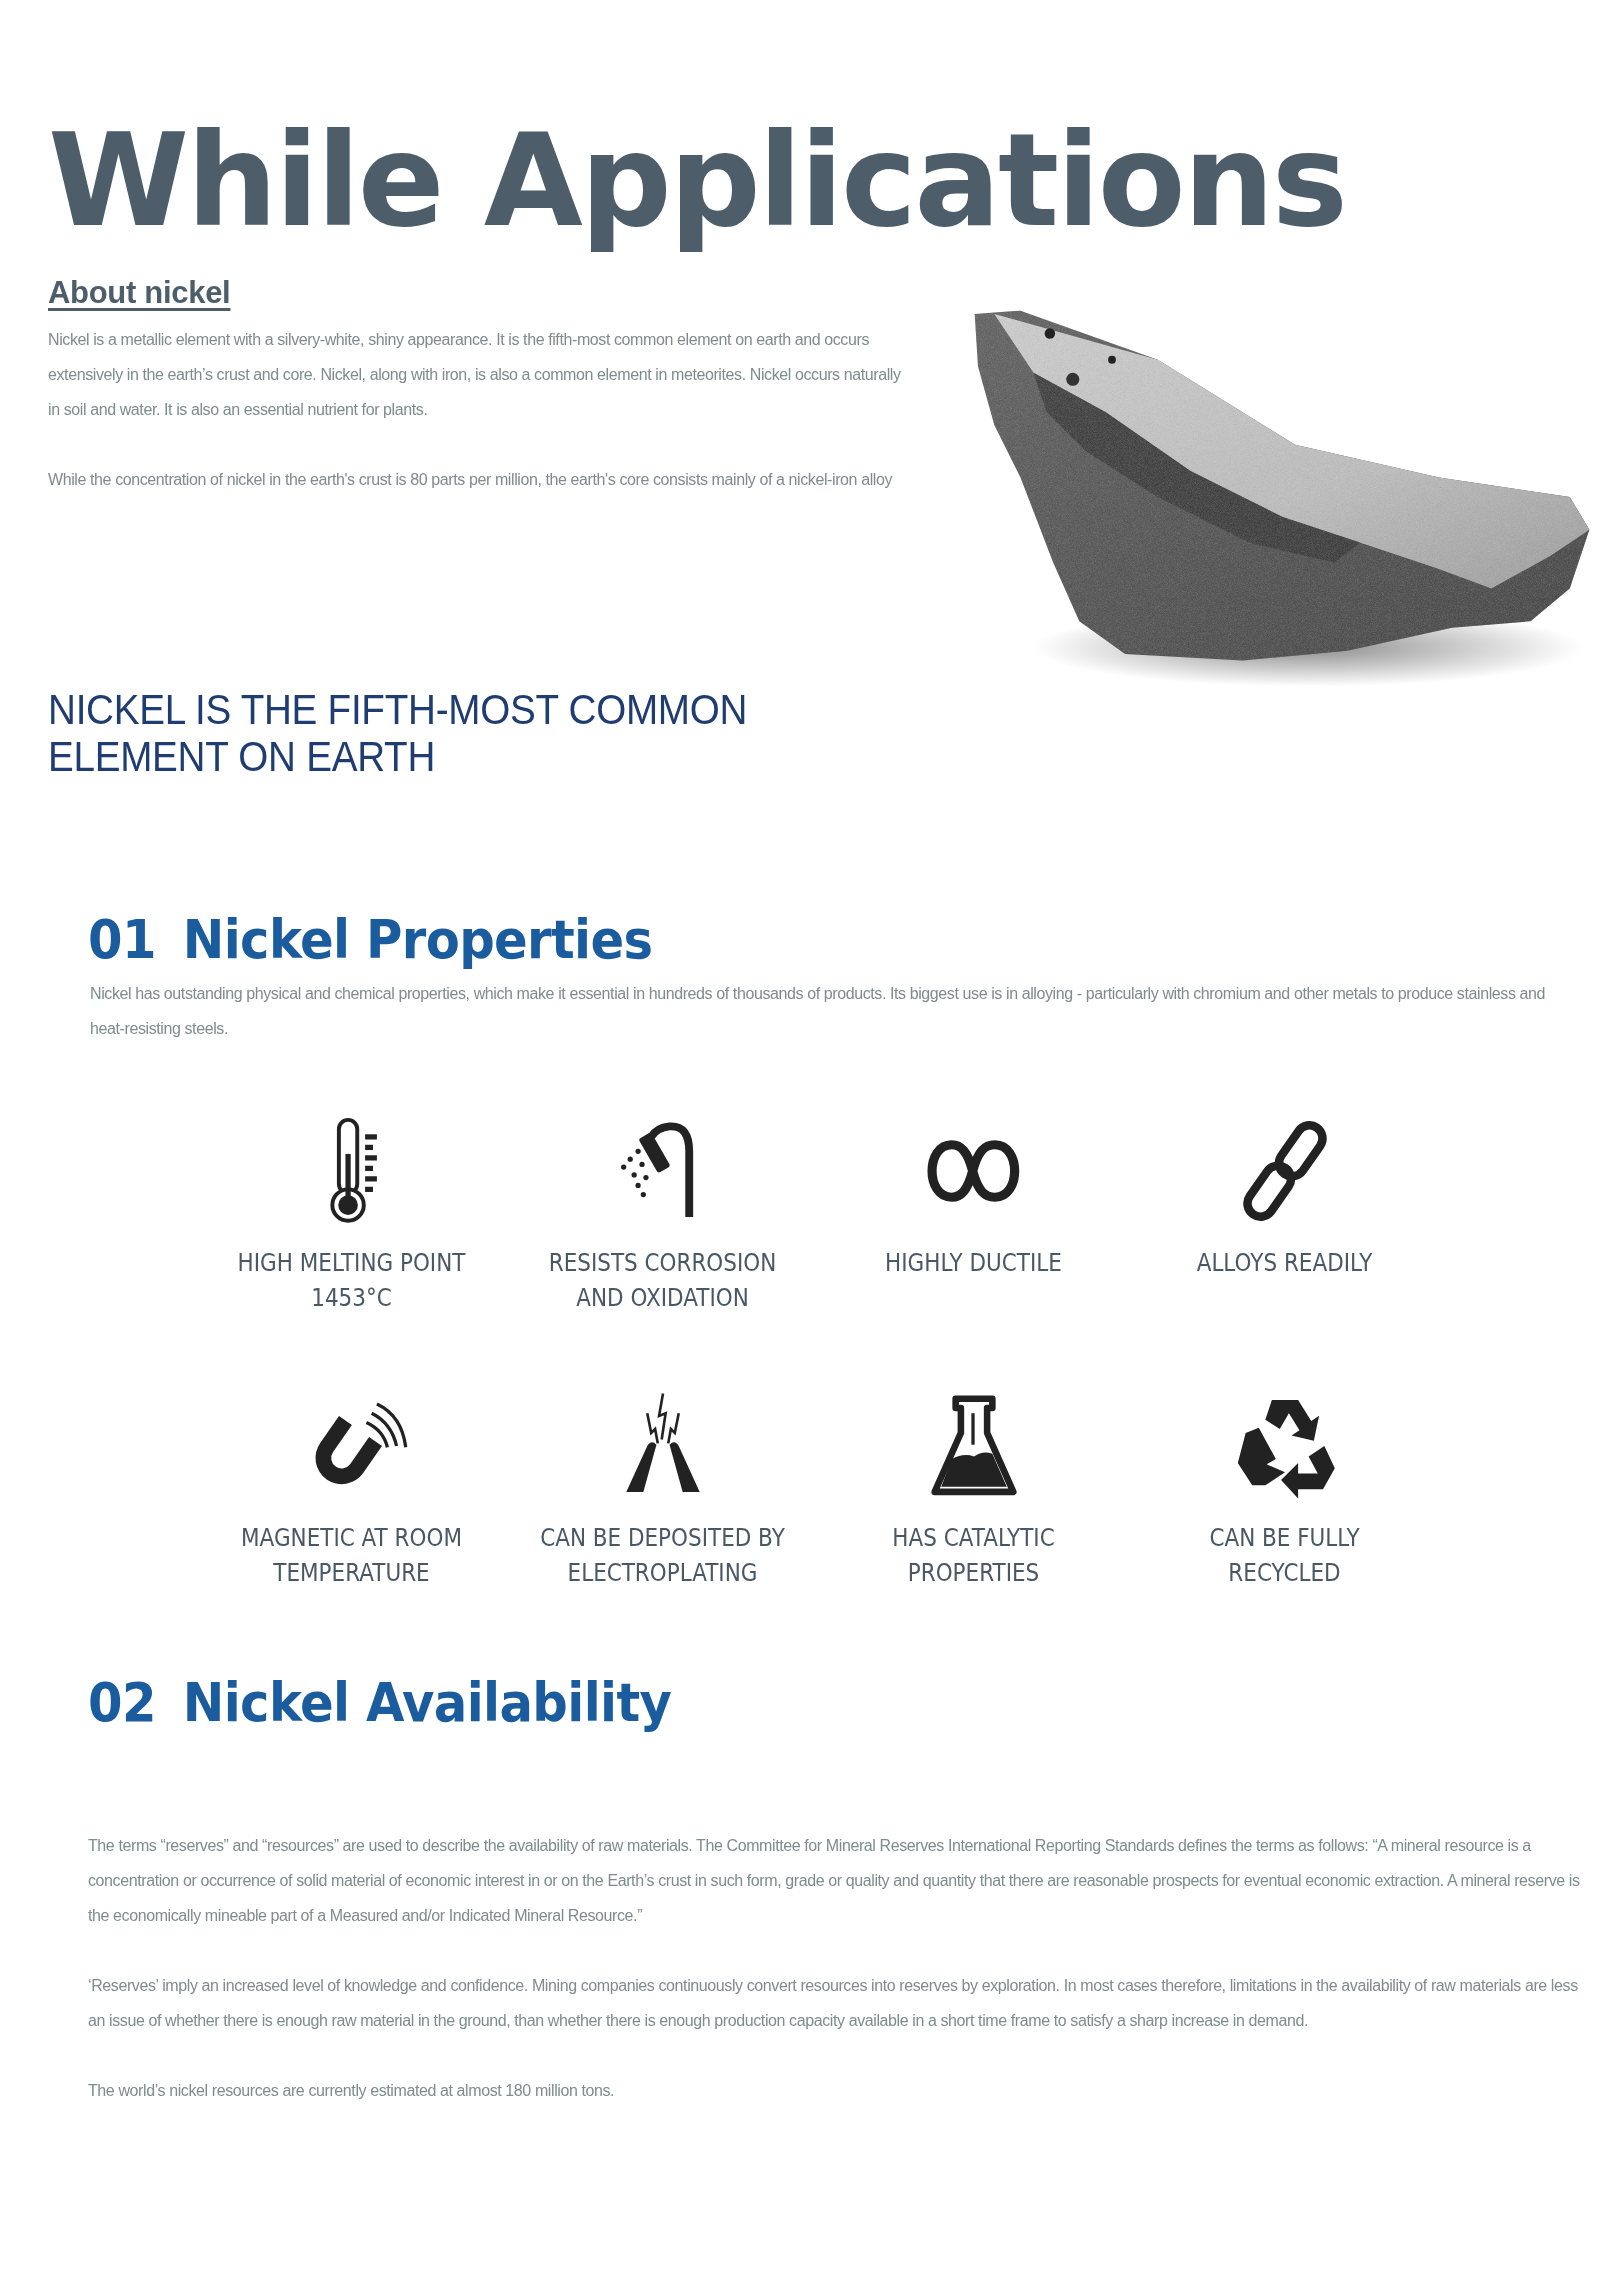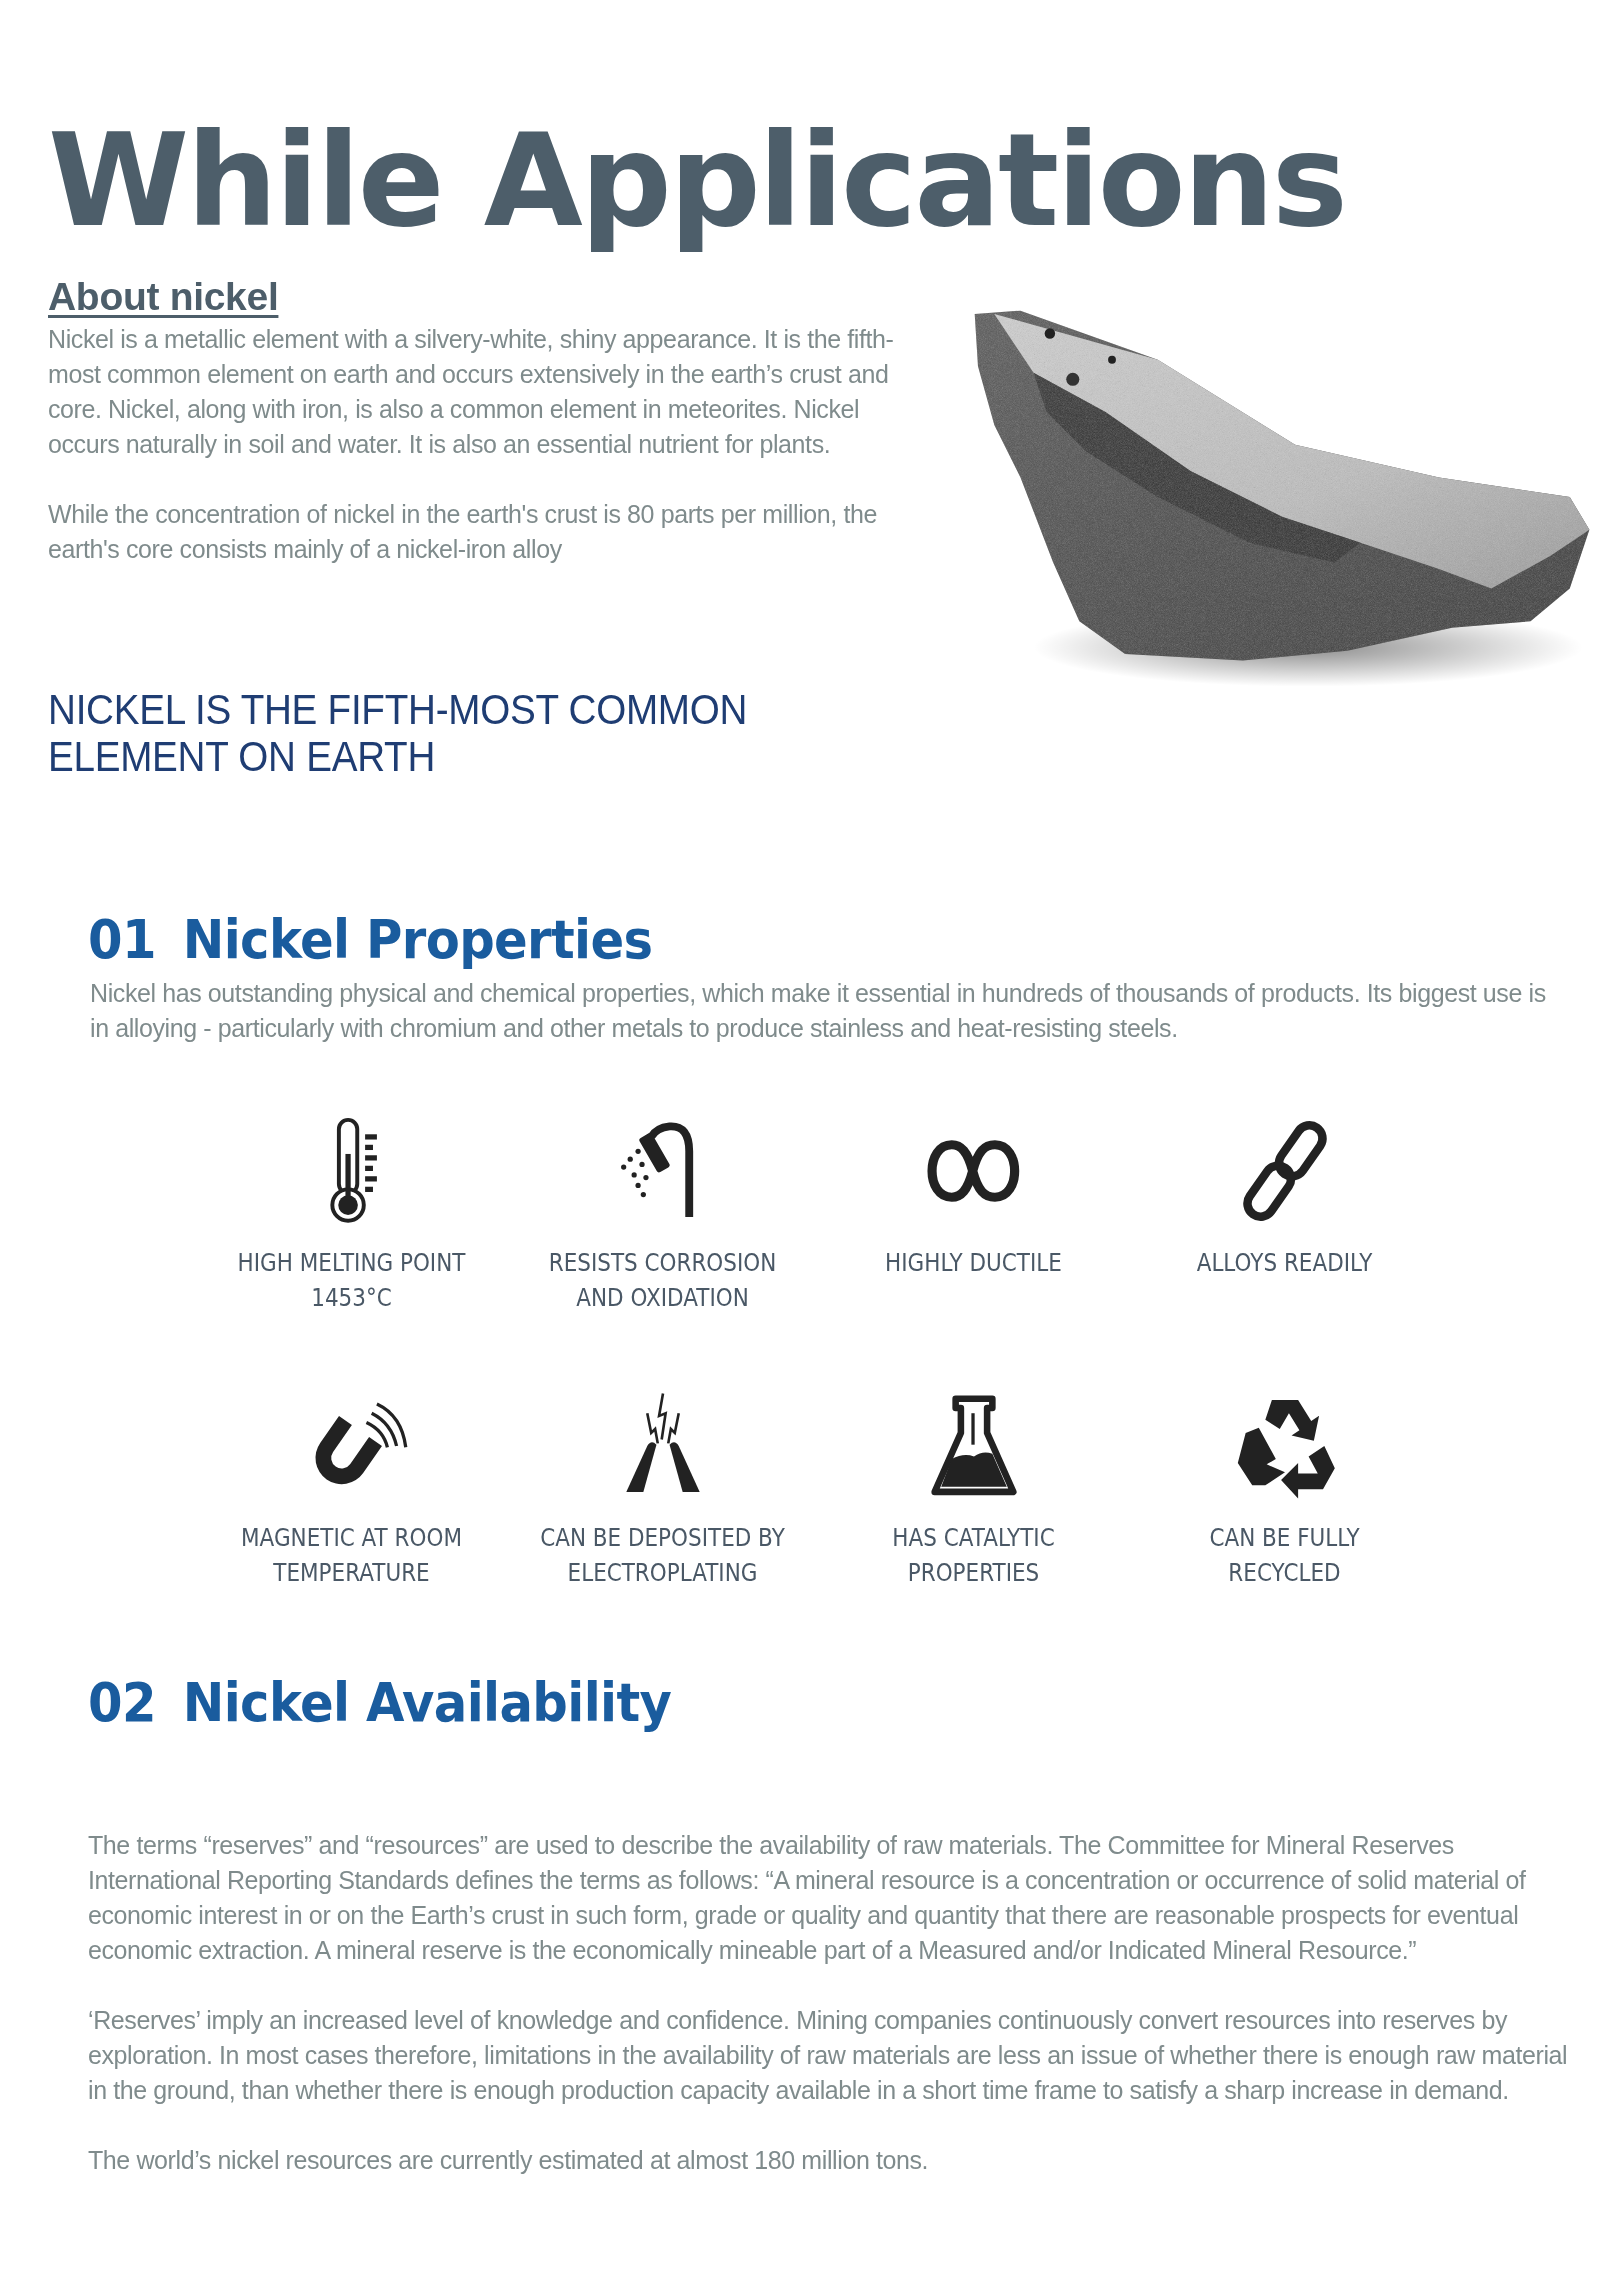--- a/index.html
+++ b/index.html
@@ -9,28 +9,28 @@
       position: absolute; left: 48px; top: 31px;
       font-family: "DejaVu Sans", sans-serif; font-weight: bold;
       font-size: 128px; letter-spacing: -2.6px; line-height: 1;
       color: #4d5e6a; white-space: nowrap;
       transform: scaleX(1.0); transform-origin: left top;
     }
 
     .about-heading {
       position: absolute; left: 48px; top: 275px;
       font-family: "Liberation Sans", sans-serif; font-weight: bold;
-      font-size: 39px; color: #4d5e6a;
+      font-size: 31px; color: #4d5e6a;
       text-decoration: underline; text-decoration-thickness: 3.3px; text-underline-offset: 5.2px;
       letter-spacing: -0.3px;
     }
 
     .body-text {
       font-family: "Liberation Sans", sans-serif; color: #7f8b8c;
-      font-size: 25px; line-height: 35px; letter-spacing: -0.4px;
+      font-size: 16px; line-height: 35px; letter-spacing: -0.4px;
     }
     .about-text { position: absolute; left: 48px; top: 322px; width: 864px; }
     .about-text p { margin: 0 0 35px 0; }
 
     .rock {
       position: absolute; left: 942px; top: 281px; width: 667px; height: 419px;
     }
 
     .tagline {
       position: absolute; left: 48px; top: 686px;

